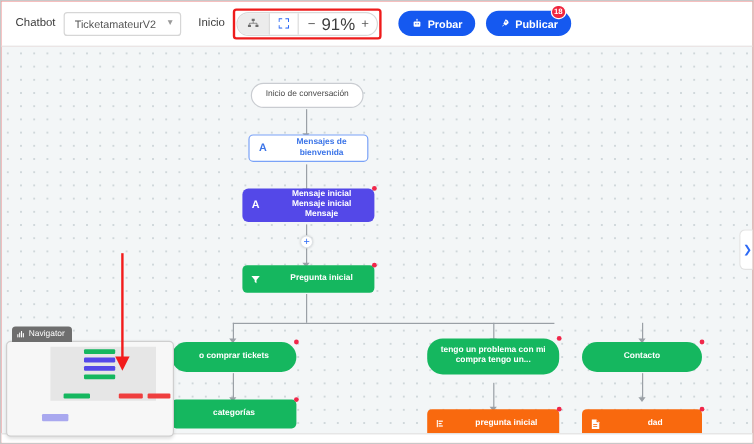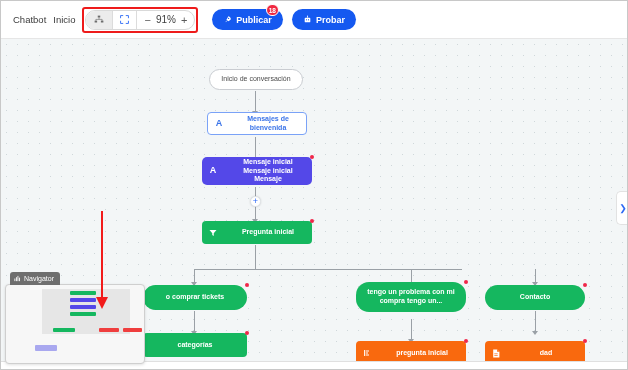--- a/index.html
+++ b/index.html
@@ -57,21 +57,21 @@
     background: #fff;
   }
   .zbtn {
     height: 100%; display: flex; align-items: center; justify-content: center;
     padding: 0 7px; font-size: 9px; color: #5a5a5a;
   }
   .zbtn.gray { background: #ececec; border-right: 1px solid #dcdcdc; padding: 0 8px; }
   .zbtn.mid { border-right: 1px solid #dcdcdc; color: #2d6af5; }
   .zbtn.zoomctl { display: flex; gap: 5px; align-items: center; padding: 0 7px; }
   .zoomctl .sign { font-size: 11px; color: #5a5a5a; }
-  .zoomctl .pct { font-size: 10px; color: #3d3d3d; }
+  .zoomctl .pct { font-size: 14px; color: #3d3d3d; }
 
   .btn-blue {
     height: 21px; border-radius: 11px;
     background: #1559f0; color: #fff;
     display: flex; align-items: center; gap: 4px;
     padding: 0 11px; font-size: 9px; font-weight: bold;
     position: relative;
     margin-right: 9px;
   }
   .badge {
@@ -205,20 +205,24 @@
   svg { display: block; }
 </style>
 </head>
 <body>
 
 <div id="app">
 
   <div id="toolbar">
 
     <span class="tb-label">Chatbot</span>
+    <div class="tb-select">
+      <span>TicketamateurV2</span>
+      <span class="caret">▼</span>
+    </div>
 
     <span class="tb-label">Inicio</span>
 
     <div class="zoom-wrap">
       <div class="zoom-group">
 
         <div class="zbtn gray">
           <svg width="10" height="10" viewBox="0 0 16 16">
             <rect x="6" y="1" width="4" height="3" fill="#6d6d6d"></rect>
             <rect x="1" y="9" width="4" height="3" fill="#6d6d6d"></rect>
@@ -233,41 +237,41 @@
           </svg>
         </div>
 
         <div class="zbtn zoomctl">
           <span class="sign">−</span>
           <span class="pct">91%</span>
           <span class="sign">+</span>
         </div>
 
       </div>
-    </div>
-
-    <div class="btn-blue">
-      <svg width="9" height="9" viewBox="0 0 16 16">
-        <path d="M9.5 2c3 1 4.5 3.5 4.5 5.5L10 11 6 9 9.5 2z" fill="#fff"></path>
-        <circle cx="10" cy="6" r="1.1" fill="#1559f0"></circle>
-        <path d="M6 10l-2 3 3-2z" fill="#fff"></path>
-      </svg>
-      <span>Publicar</span>
-      <span class="badge">18</span>
     </div>
 
     <div class="btn-blue">
       <svg width="9" height="9" viewBox="0 0 16 16">
         <rect x="3" y="5" width="10" height="8" rx="1.5" fill="#fff"></rect>
         <rect x="5.5" y="7.5" width="1.6" height="2" fill="#1559f0"></rect>
         <rect x="9" y="7.5" width="1.6" height="2" fill="#1559f0"></rect>
         <path d="M8 2.5v2.5" stroke="#fff" stroke-width="1.2"></path>
         <circle cx="8" cy="2" r="1" fill="#fff"></circle>
       </svg>
       <span>Probar</span>
+    </div>
+
+    <div class="btn-blue">
+      <svg width="9" height="9" viewBox="0 0 16 16">
+        <path d="M9.5 2c3 1 4.5 3.5 4.5 5.5L10 11 6 9 9.5 2z" fill="#fff"></path>
+        <circle cx="10" cy="6" r="1.1" fill="#1559f0"></circle>
+        <path d="M6 10l-2 3 3-2z" fill="#fff"></path>
+      </svg>
+      <span>Publicar</span>
+      <span class="badge">18</span>
     </div>
 
   </div>
 
   <div id="canvas">
 
     <div class="edge" style="left:254px; top:52px;  height:22px;"></div>
     <div class="arrowhead" style="left:251px; top:72px;"></div>
 
     <div class="edge" style="left:254px; top:98px;  height:22px;"></div>

